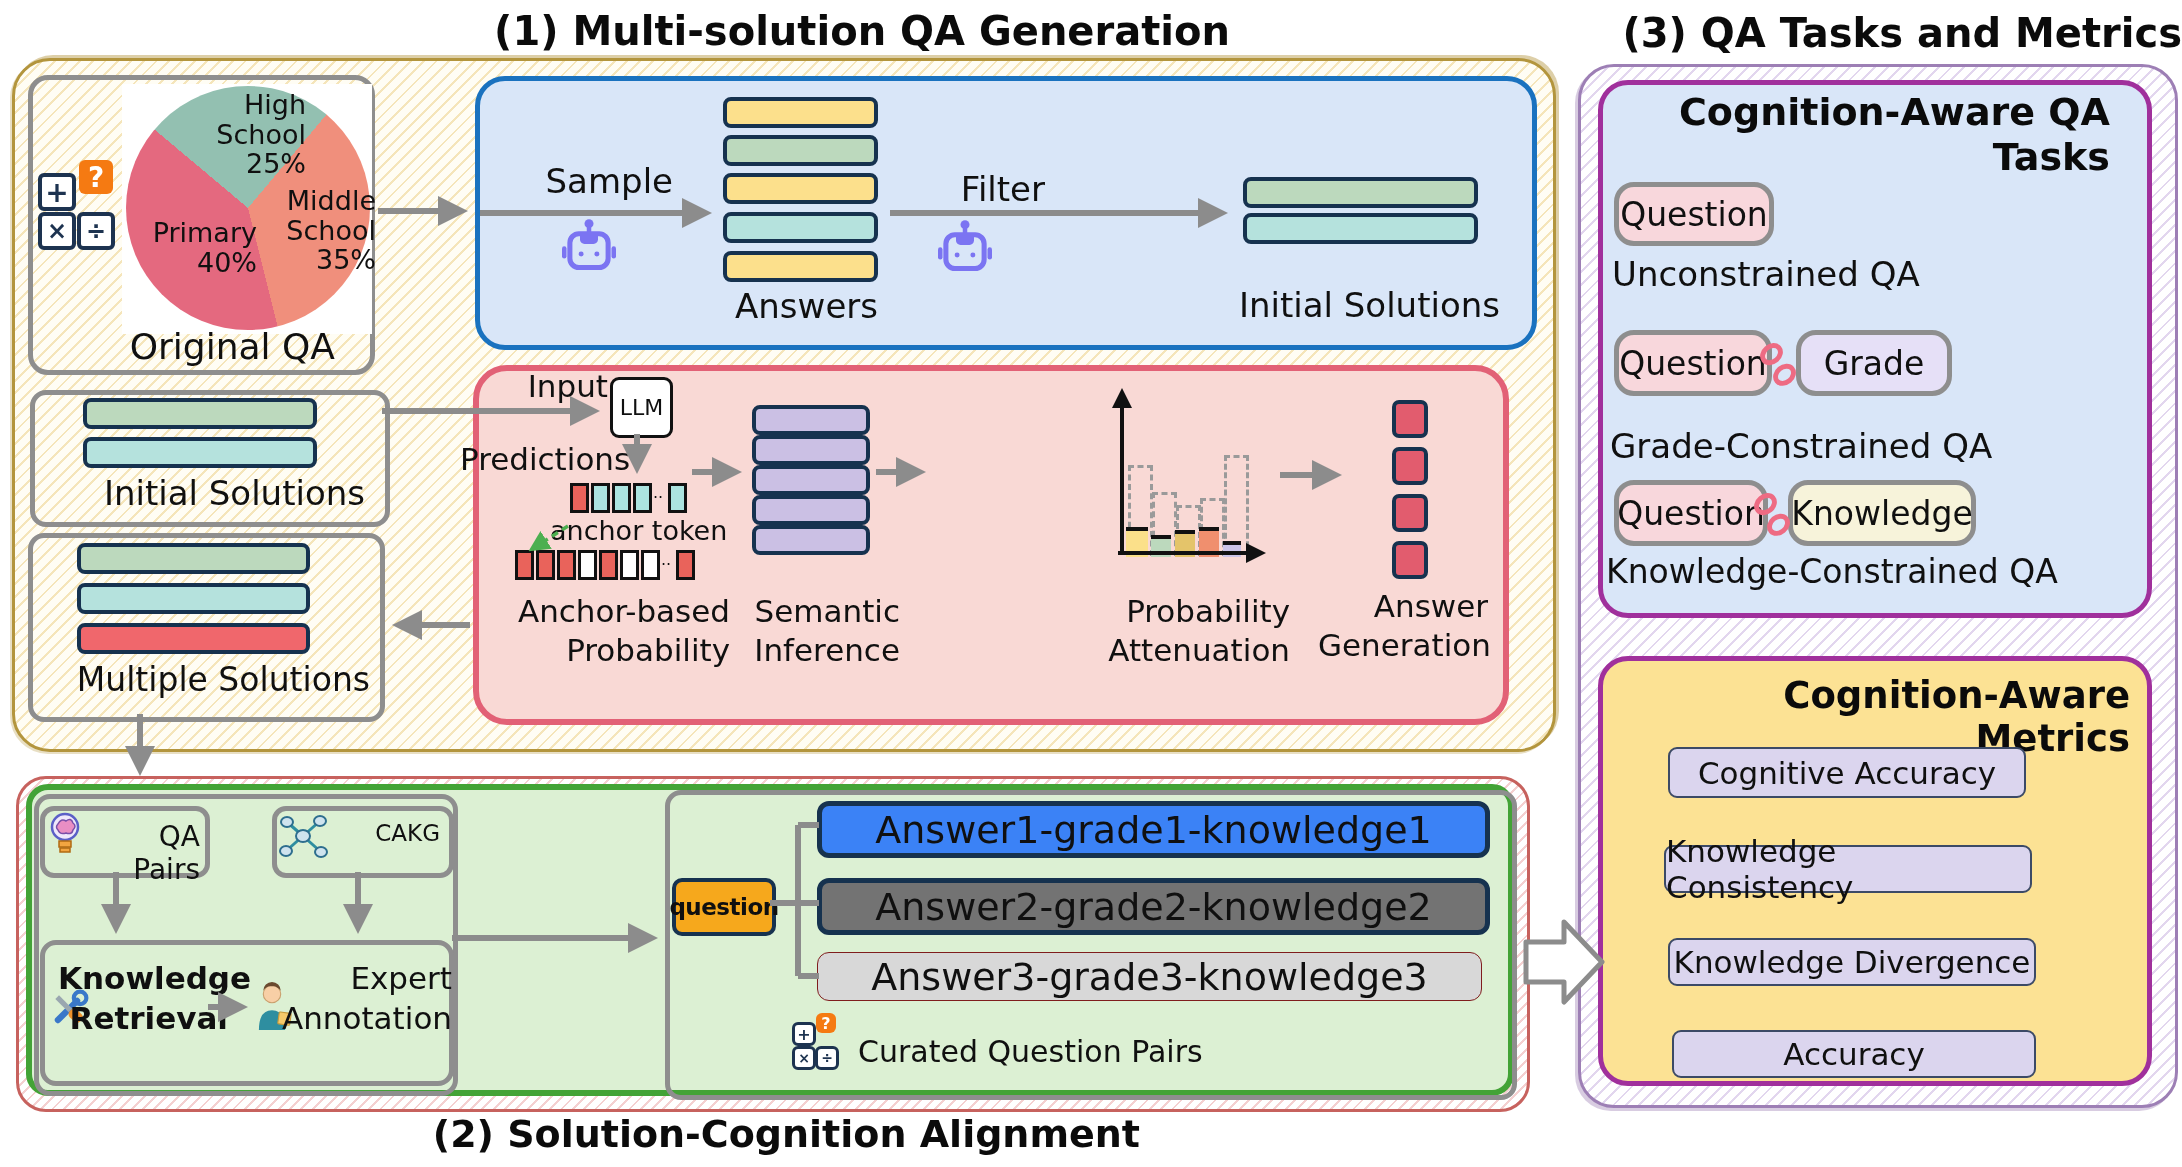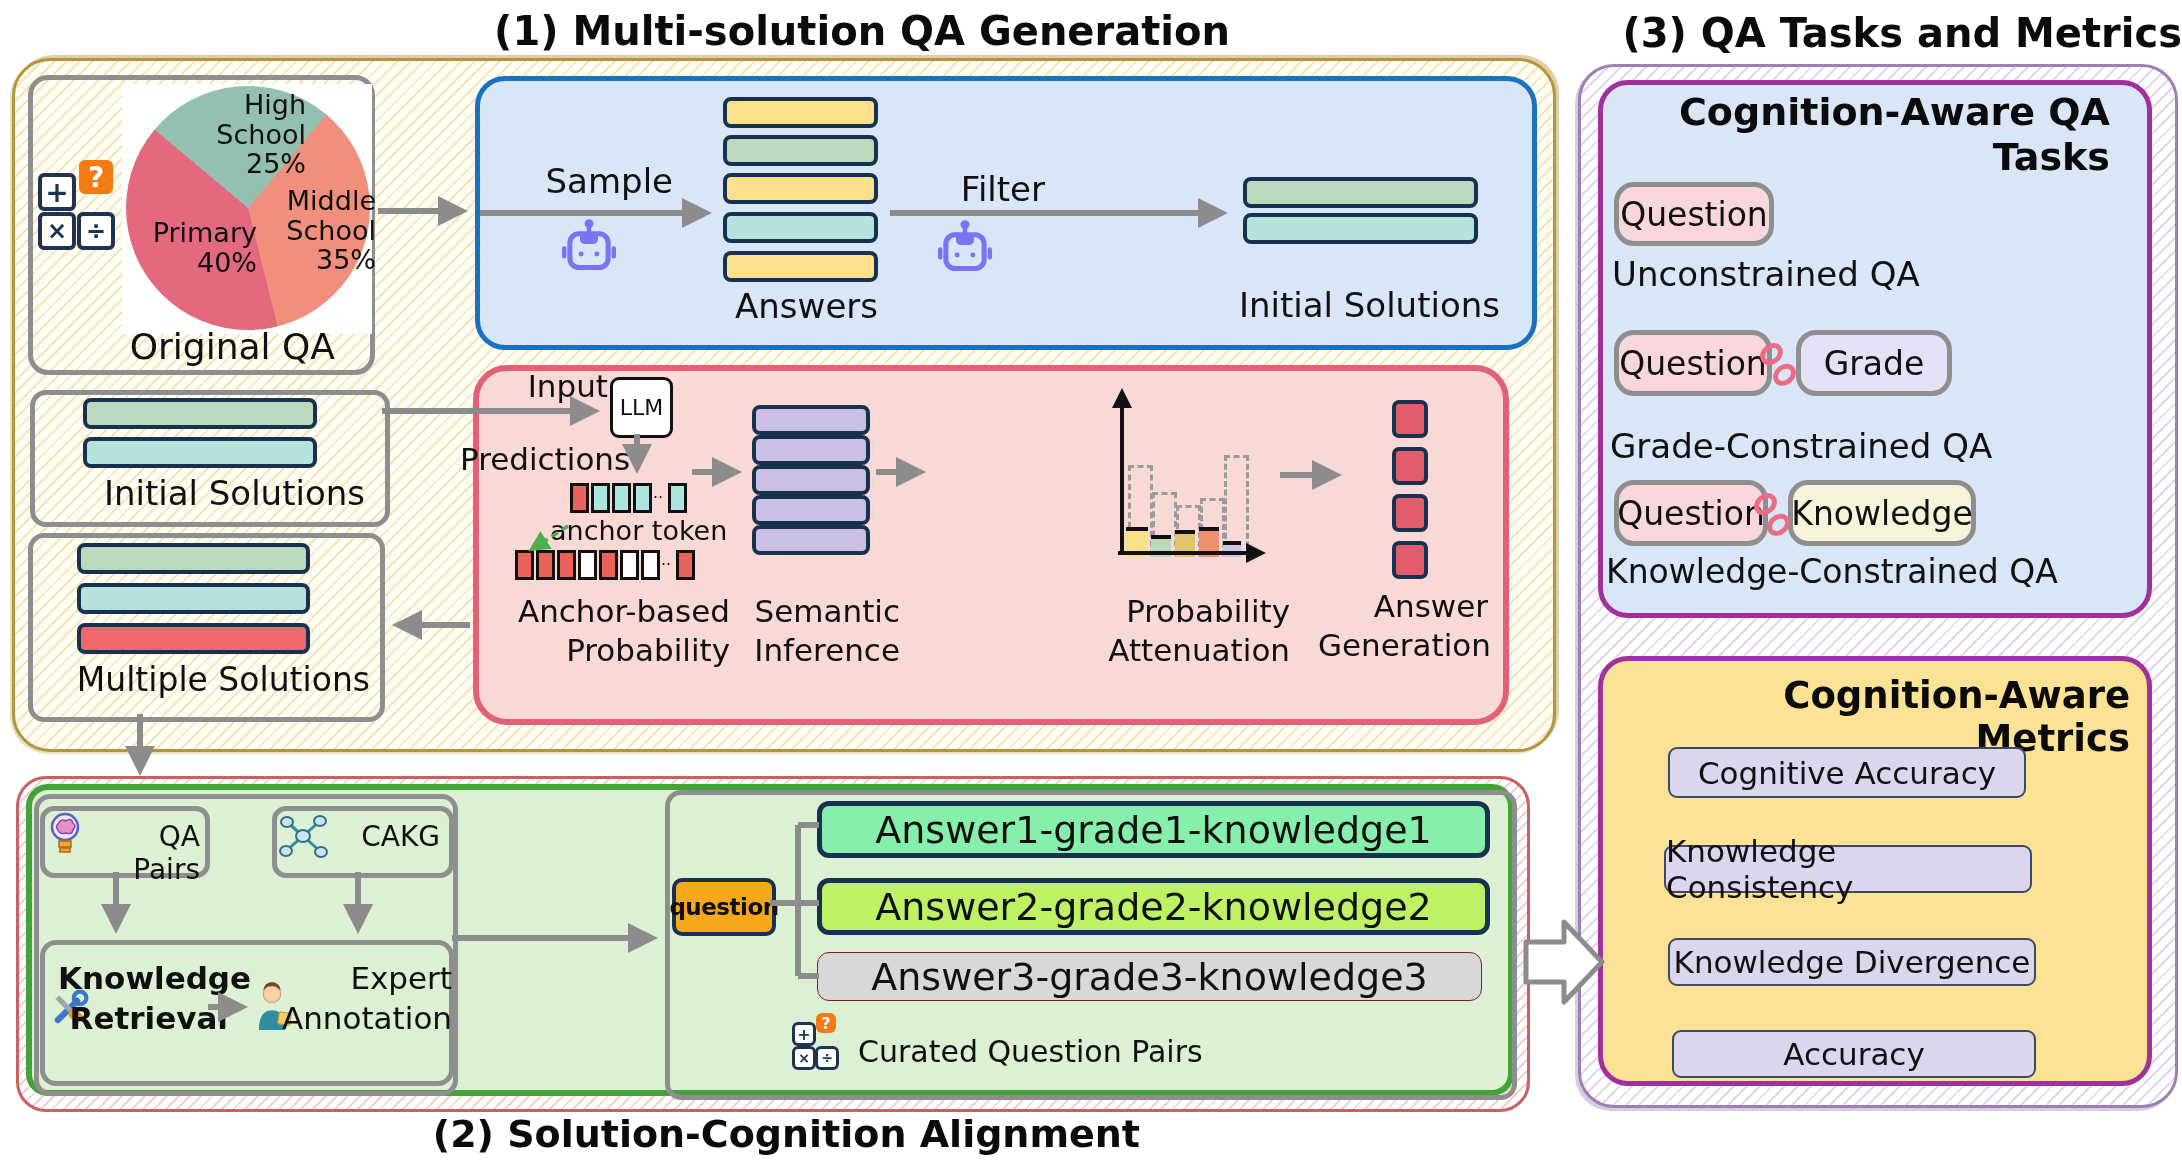--- a/index.html
+++ b/index.html
@@ -182,21 +182,21 @@
     <line x1="25" y1="22" x2="9" y2="8" stroke="#2e8ea0" stroke-width="3"></line>
     <line x1="25" y1="22" x2="42" y2="7" stroke="#2e8ea0" stroke-width="3"></line>
     <line x1="25" y1="22" x2="8" y2="37" stroke="#2e8ea0" stroke-width="3"></line>
     <line x1="25" y1="22" x2="43" y2="38" stroke="#2e8ea0" stroke-width="3"></line>
     <ellipse cx="9" cy="8" rx="6" ry="5" fill="#cfe3ee" stroke="#2e6e8e" stroke-width="2"></ellipse>
     <ellipse cx="42" cy="7" rx="6" ry="5" fill="#cfe3ee" stroke="#2e6e8e" stroke-width="2"></ellipse>
     <ellipse cx="8" cy="37" rx="6" ry="5" fill="#cfe3ee" stroke="#2e6e8e" stroke-width="2"></ellipse>
     <ellipse cx="43" cy="38" rx="6" ry="5" fill="#cfe3ee" stroke="#2e6e8e" stroke-width="2"></ellipse>
     <ellipse cx="25" cy="22" rx="7" ry="6" fill="#cfe3ee" stroke="#2e6e8e" stroke-width="2"></ellipse>
   </svg>
-  <div class="ctr" style="left:328px;top:820px;width:112px;font-size:28px;font-weight:500;">CAKG</div>
+  <div class="ctr" style="left:328px;top:820px;width:112px;font-size:23px;font-weight:500;">CAKG</div>
 
   <div class="graybox" style="left:40px;top:940px;width:404px;height:136px;"></div>
   <svg class="abs" style="left:46px;top:986px;" width="46" height="46" viewBox="0 0 44 44">
     <g transform="rotate(45 22 22)">
       <rect x="19" y="8" width="6" height="32" rx="3" fill="#3a78c9"></rect>
       <circle cx="22" cy="7" r="6" fill="none" stroke="#3a78c9" stroke-width="4"></circle>
     </g>
     <g transform="rotate(-45 22 22)">
       <rect x="19.5" y="6" width="5" height="18" fill="#9aa7b0"></rect>
       <rect x="17" y="24" width="10" height="14" rx="4" fill="#f0922b"></rect>
@@ -210,24 +210,24 @@
     <rect x="26" y="28" width="11" height="11" rx="1" fill="#f5c96a" stroke="#c89a3a" stroke-width="1" transform="rotate(8 31 33)"></rect>
   </svg>
   <div class="ctr" style="left:282px;top:958px;width:170px;font-size:31px;line-height:1.3;font-weight:500;">Expert Annotation</div>
 
   <div class="graybox" style="left:665px;top:790px;width:842px;height:300px;"></div>
 
   <div class="abs flex" style="left:672px;top:878px;width:96px;height:50px;background:#f6a81c;border:4px solid #16324f;border-radius:10px;">
     <span style="font-size:23px;font-weight:700;letter-spacing:-0.5px;">question</span>
   </div>
 
-  <div class="abs flex" style="left:817px;top:801px;width:663px;height:47px;background:#86efac;border:5px solid #16324f;border-radius:12px;">
+  <div class="abs flex" style="left:817px;top:801px;width:663px;height:47px;background:#3b82f6;border:5px solid #16324f;border-radius:12px;">
     <span style="font-size:38px;font-weight:500;white-space:nowrap;">Answer1-grade1-knowledge1</span>
   </div>
-  <div class="abs flex" style="left:817px;top:878px;width:663px;height:47px;background:#bef264;border:5px solid #16324f;border-radius:12px;">
+  <div class="abs flex" style="left:817px;top:878px;width:663px;height:47px;background:#737373;border:5px solid #16324f;border-radius:12px;">
     <span style="font-size:38px;font-weight:500;white-space:nowrap;">Answer2-grade2-knowledge2</span>
   </div>
   <div class="abs flex" style="left:817px;top:952px;width:663px;height:47px;background:#d8d8d8;border:1px solid #7f1d1d;border-radius:12px;">
     <span style="font-size:38px;font-weight:500;white-space:nowrap;">Answer3-grade3-knowledge3</span>
   </div>
 
   <div class="abs" style="left:792px;top:1012px;width:50px;height:64px;">
     <div class="sq" style="left:0;top:10px;width:18px;height:18px;font-size:16px;border-width:3px;">
         <span>+</span>
       </div>

